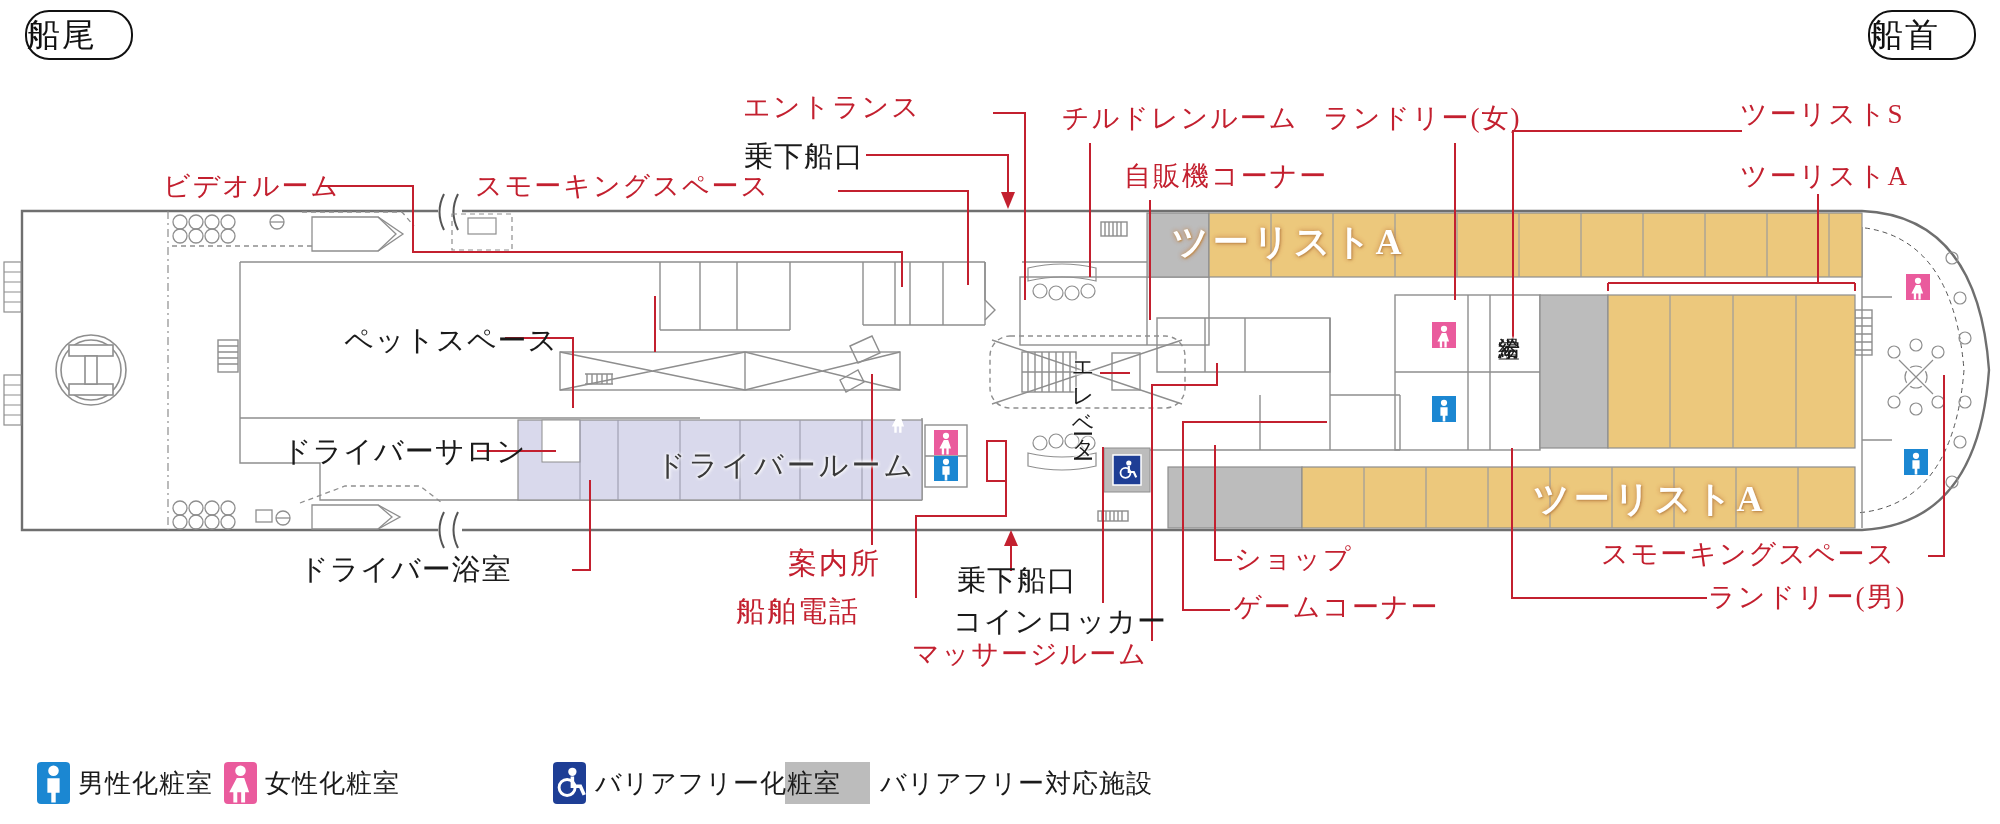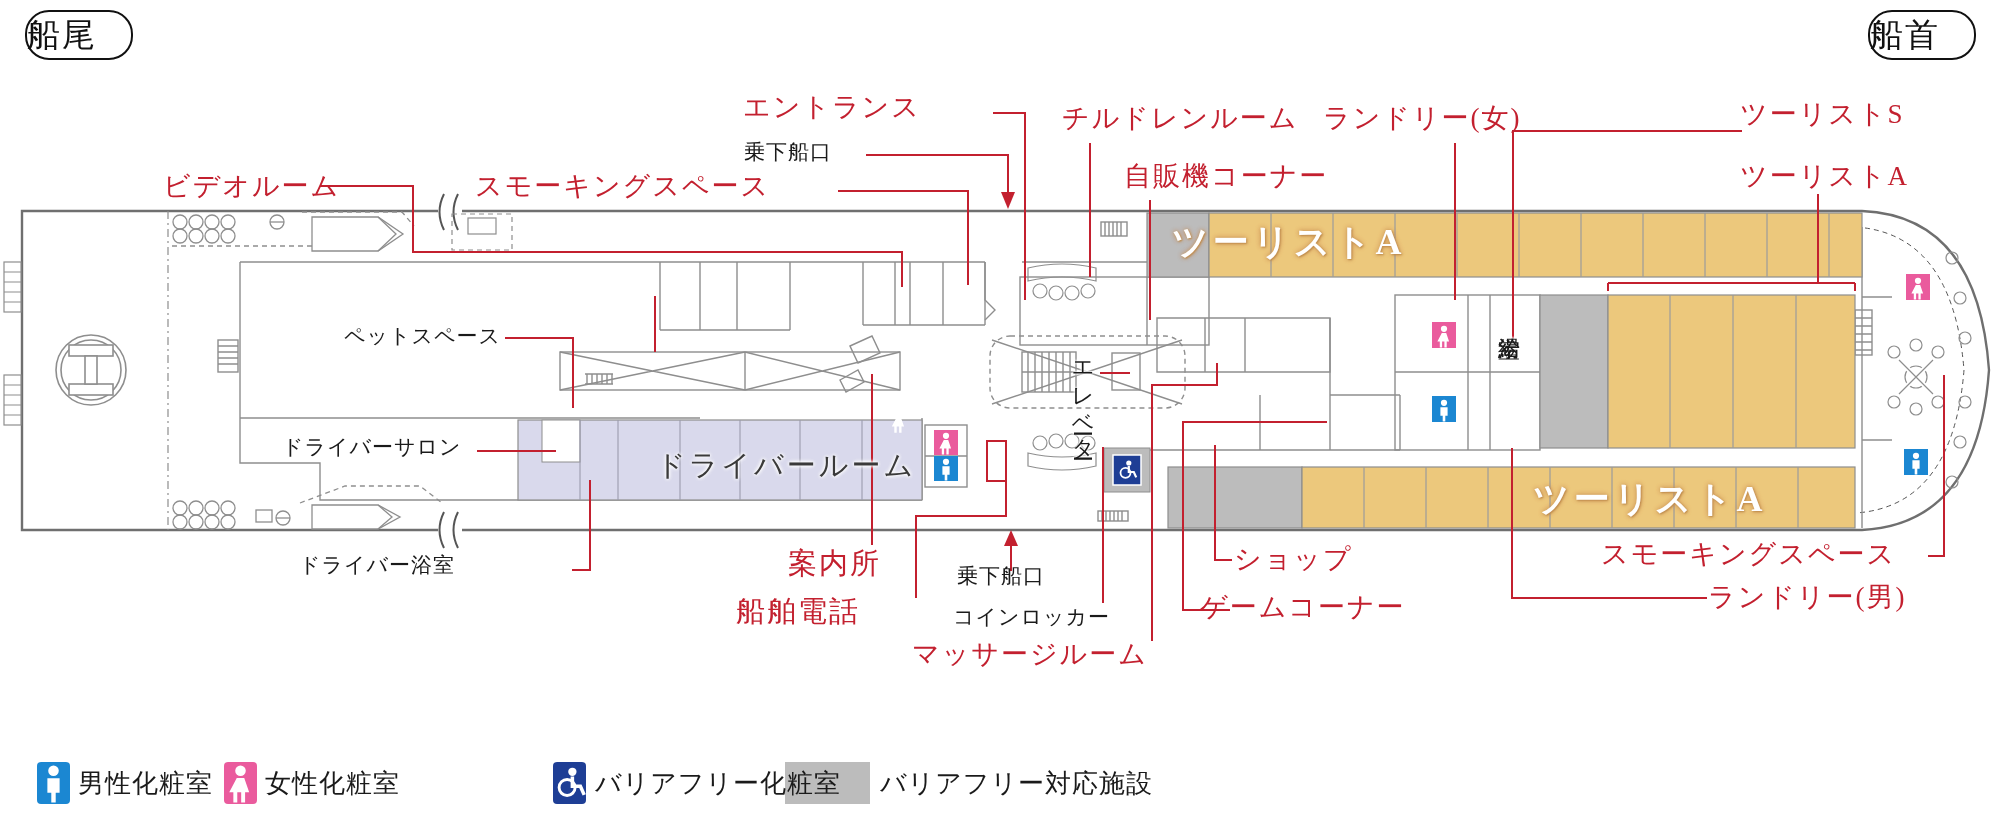--- a/index.html
+++ b/index.html
@@ -1,21 +1,21 @@
 <!DOCTYPE html>
 <html><head>
 <meta charset="utf-8">
 <style>
   html,body{margin:0;padding:0;background:#fff;}
   #stage{position:relative;width:2000px;height:824px;background:#fff;overflow:hidden;
          font-family:"Liberation Serif","DejaVu Serif",serif;}
   svg{position:absolute;left:0;top:0;}
   .lbl{position:absolute;white-space:nowrap;line-height:1.05;}
   .red{color:#c3202f;font-size:27px;letter-spacing:2px;}
-  .blk{color:#1a1a1a;font-size:21px;letter-spacing:1px;}
+  .blk{color:#1a1a1a;font-size:29px;letter-spacing:1px;}
   .vtext{writing-mode:vertical-rl;text-orientation:upright;letter-spacing:0;
          text-shadow:0 0 3px #fff,0 0 3px #fff,0 0 3px #fff;}
   .bandA{color:#fff;font-size:36px;font-weight:bold;letter-spacing:4px;
          text-shadow:0 0 4px #c99a55,0 0 6px #c3202f33,1px 1px 2px #b98a4a;}
   .driver{color:#3a3a3a;font-size:29px;letter-spacing:3px;
           text-shadow:0 0 3px #fff,0 0 4px #fff,0 0 4px #fff;}
   .corner{position:absolute;width:104px;height:46px;border:2.5px solid #111;border-radius:24px;
           display:flex;align-items:center;justify-content:flex-start;font-size:33px;color:#111;
           letter-spacing:2px;background:#fff;}
   .legend-label{position:absolute;color:#1a1a1a;font-size:26px;letter-spacing:1px;top:766px;}
@@ -307,21 +307,21 @@
 <div class="lbl red" style="left:743px;top:95px;font-family:Liberation Mono, monospace;">エントランス</div>
 <div class="lbl red" style="left:1062px;top:104px;">チルドレンルーム</div>
 <div class="lbl red" style="left:1323px;top:104px;">ランドリー(女)</div>
 <div class="lbl red" style="left:1124px;top:162px;">自販機コーナー</div>
 <div class="lbl red" style="left:1740px;top:100px;">ツーリストS</div>
 <div class="lbl red" style="left:1740px;top:162px;">ツーリストA</div>
 <div class="lbl red" style="left:788px;top:548px;font-size:29px;">案内所</div>
 <div class="lbl red" style="left:736px;top:596px;font-size:29px;">船舶電話</div>
 <div class="lbl red" style="left:912px;top:640px;">マッサージルーム</div>
 <div class="lbl red" style="left:1234px;top:545px;">ショップ</div>
-<div class="lbl red" style="left:1200px;top:593px;text-align:center;">ゲームコーナー</div>
+<div class="lbl red" style="left:1234px;top:593px;text-align:center;">ゲームコーナー</div>
 <div class="lbl red" style="left:1601px;top:540px;">スモーキングスペース</div>
 <div class="lbl red" style="left:1708px;top:583px;">ランドリー(男)</div>
 
 <div class="lbl blk" style="left:744px;top:141px;">乗下船口</div>
 <div class="lbl blk" style="left:344px;top:325px;">ペットスペース</div>
 <div class="lbl blk" style="left:282px;top:436px;">ドライバーサロン</div>
 <div class="lbl blk" style="left:299px;top:554px;">ドライバー浴室</div>
 <div class="lbl blk" style="left:957px;top:565px;">乗下船口</div>
 <div class="lbl blk" style="left:953px;top:606px;">コインロッカー</div>
 <div class="lbl blk vtext" style="left:1072px;top:348px;font-size:22px;">エレベーター</div>

